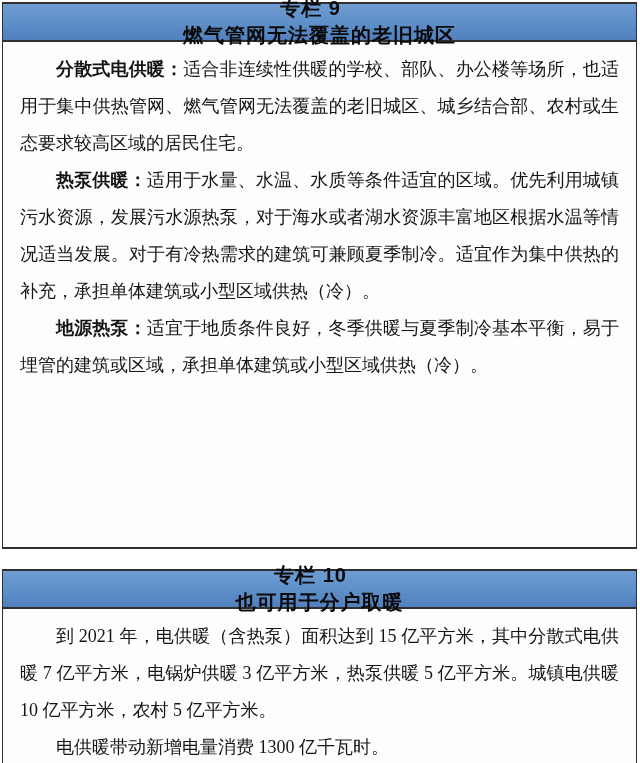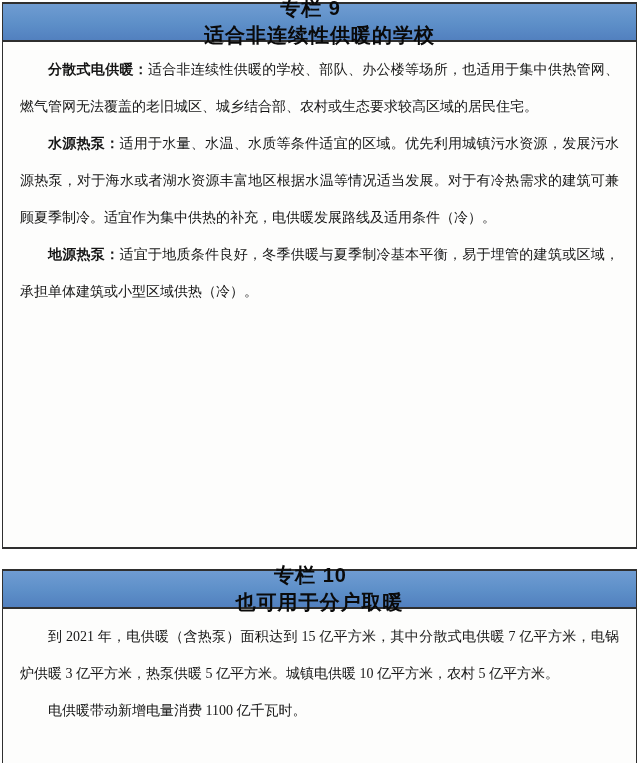--- a/index.html
+++ b/index.html
@@ -36,48 +36,48 @@
     font-weight:bold;font-size:20px;color:#0a0a0a;
     letter-spacing:1px;
     flex-direction:column;
   }
   .panel-header .title-label{margin-right:18px;}
   .panel-body{padding:9px 17px 6px;overflow:hidden;}
   .panel.first .panel-body{height:505px;}
   .panel.second .panel-body{height:160px;}
   .para{
     margin:0;
-    font-size:14px;
+    font-size:18px;
     line-height:37px;
     text-align:justify;
     text-indent:2em;
     color:var(--text);
   }
   .term{
     font-family:"Liberation Sans","DejaVu Sans",sans-serif;
     font-weight:bold;
   }
 </style>
 </head>
 <body>
 
 <section class="panel first">
   <div class="panel-header">
     <span class="title-label">专栏 9</span>
-    <span class="title-text">适合非连续性供暖的学校</span>
+    <span class="title-text">燃气管网无法覆盖的老旧城区</span>
   </div>
   <div class="panel-body">
     <p class="para"><span class="term">分散式电供暖：</span><span>适合非连续性供暖的学校、部队、办公楼等场所，也适用于集中供热管网、燃气管网无法覆盖的老旧城区、城乡结合部、农村或生态要求较高区域的居民住宅。</span></p>
-    <p class="para"><span class="term">水源热泵：</span><span>适用于水量、水温、水质等条件适宜的区域。优先利用城镇污水资源，发展污水源热泵，对于海水或者湖水资源丰富地区根据水温等情况适当发展。对于有冷热需求的建筑可兼顾夏季制冷。适宜作为集中供热的补充，电供暖发展路线及适用条件（冷）。</span></p>
+    <p class="para"><span class="term">热泵供暖：</span><span>适用于水量、水温、水质等条件适宜的区域。优先利用城镇污水资源，发展污水源热泵，对于海水或者湖水资源丰富地区根据水温等情况适当发展。对于有冷热需求的建筑可兼顾夏季制冷。适宜作为集中供热的补充，承担单体建筑或小型区域供热（冷）。</span></p>
     <p class="para"><span class="term">地源热泵：</span><span>适宜于地质条件良好，冬季供暖与夏季制冷基本平衡，易于埋管的建筑或区域，承担单体建筑或小型区域供热（冷）。</span></p>
   </div>
 </section>
 
 <section class="panel second">
   <div class="panel-header">
     <span class="title-label">专栏 10</span>
     <span class="title-text">也可用于分户取暖</span>
   </div>
   <div class="panel-body">
     <p class="para"><span class="term"></span><span>到 2021 年，电供暖（含热泵）面积达到 15 亿平方米，其中分散式电供暖 7 亿平方米，电锅炉供暖 3 亿平方米，热泵供暖 5 亿平方米。城镇电供暖 10 亿平方米，农村 5 亿平方米。</span></p>
-    <p class="para"><span class="term"></span><span>电供暖带动新增电量消费 1100 亿千瓦时。</span></p>
+    <p class="para"><span class="term"></span><span>电供暖带动新增电量消费 1300 亿千瓦时。</span></p>
   </div>
 </section>
 
 </body></html>

